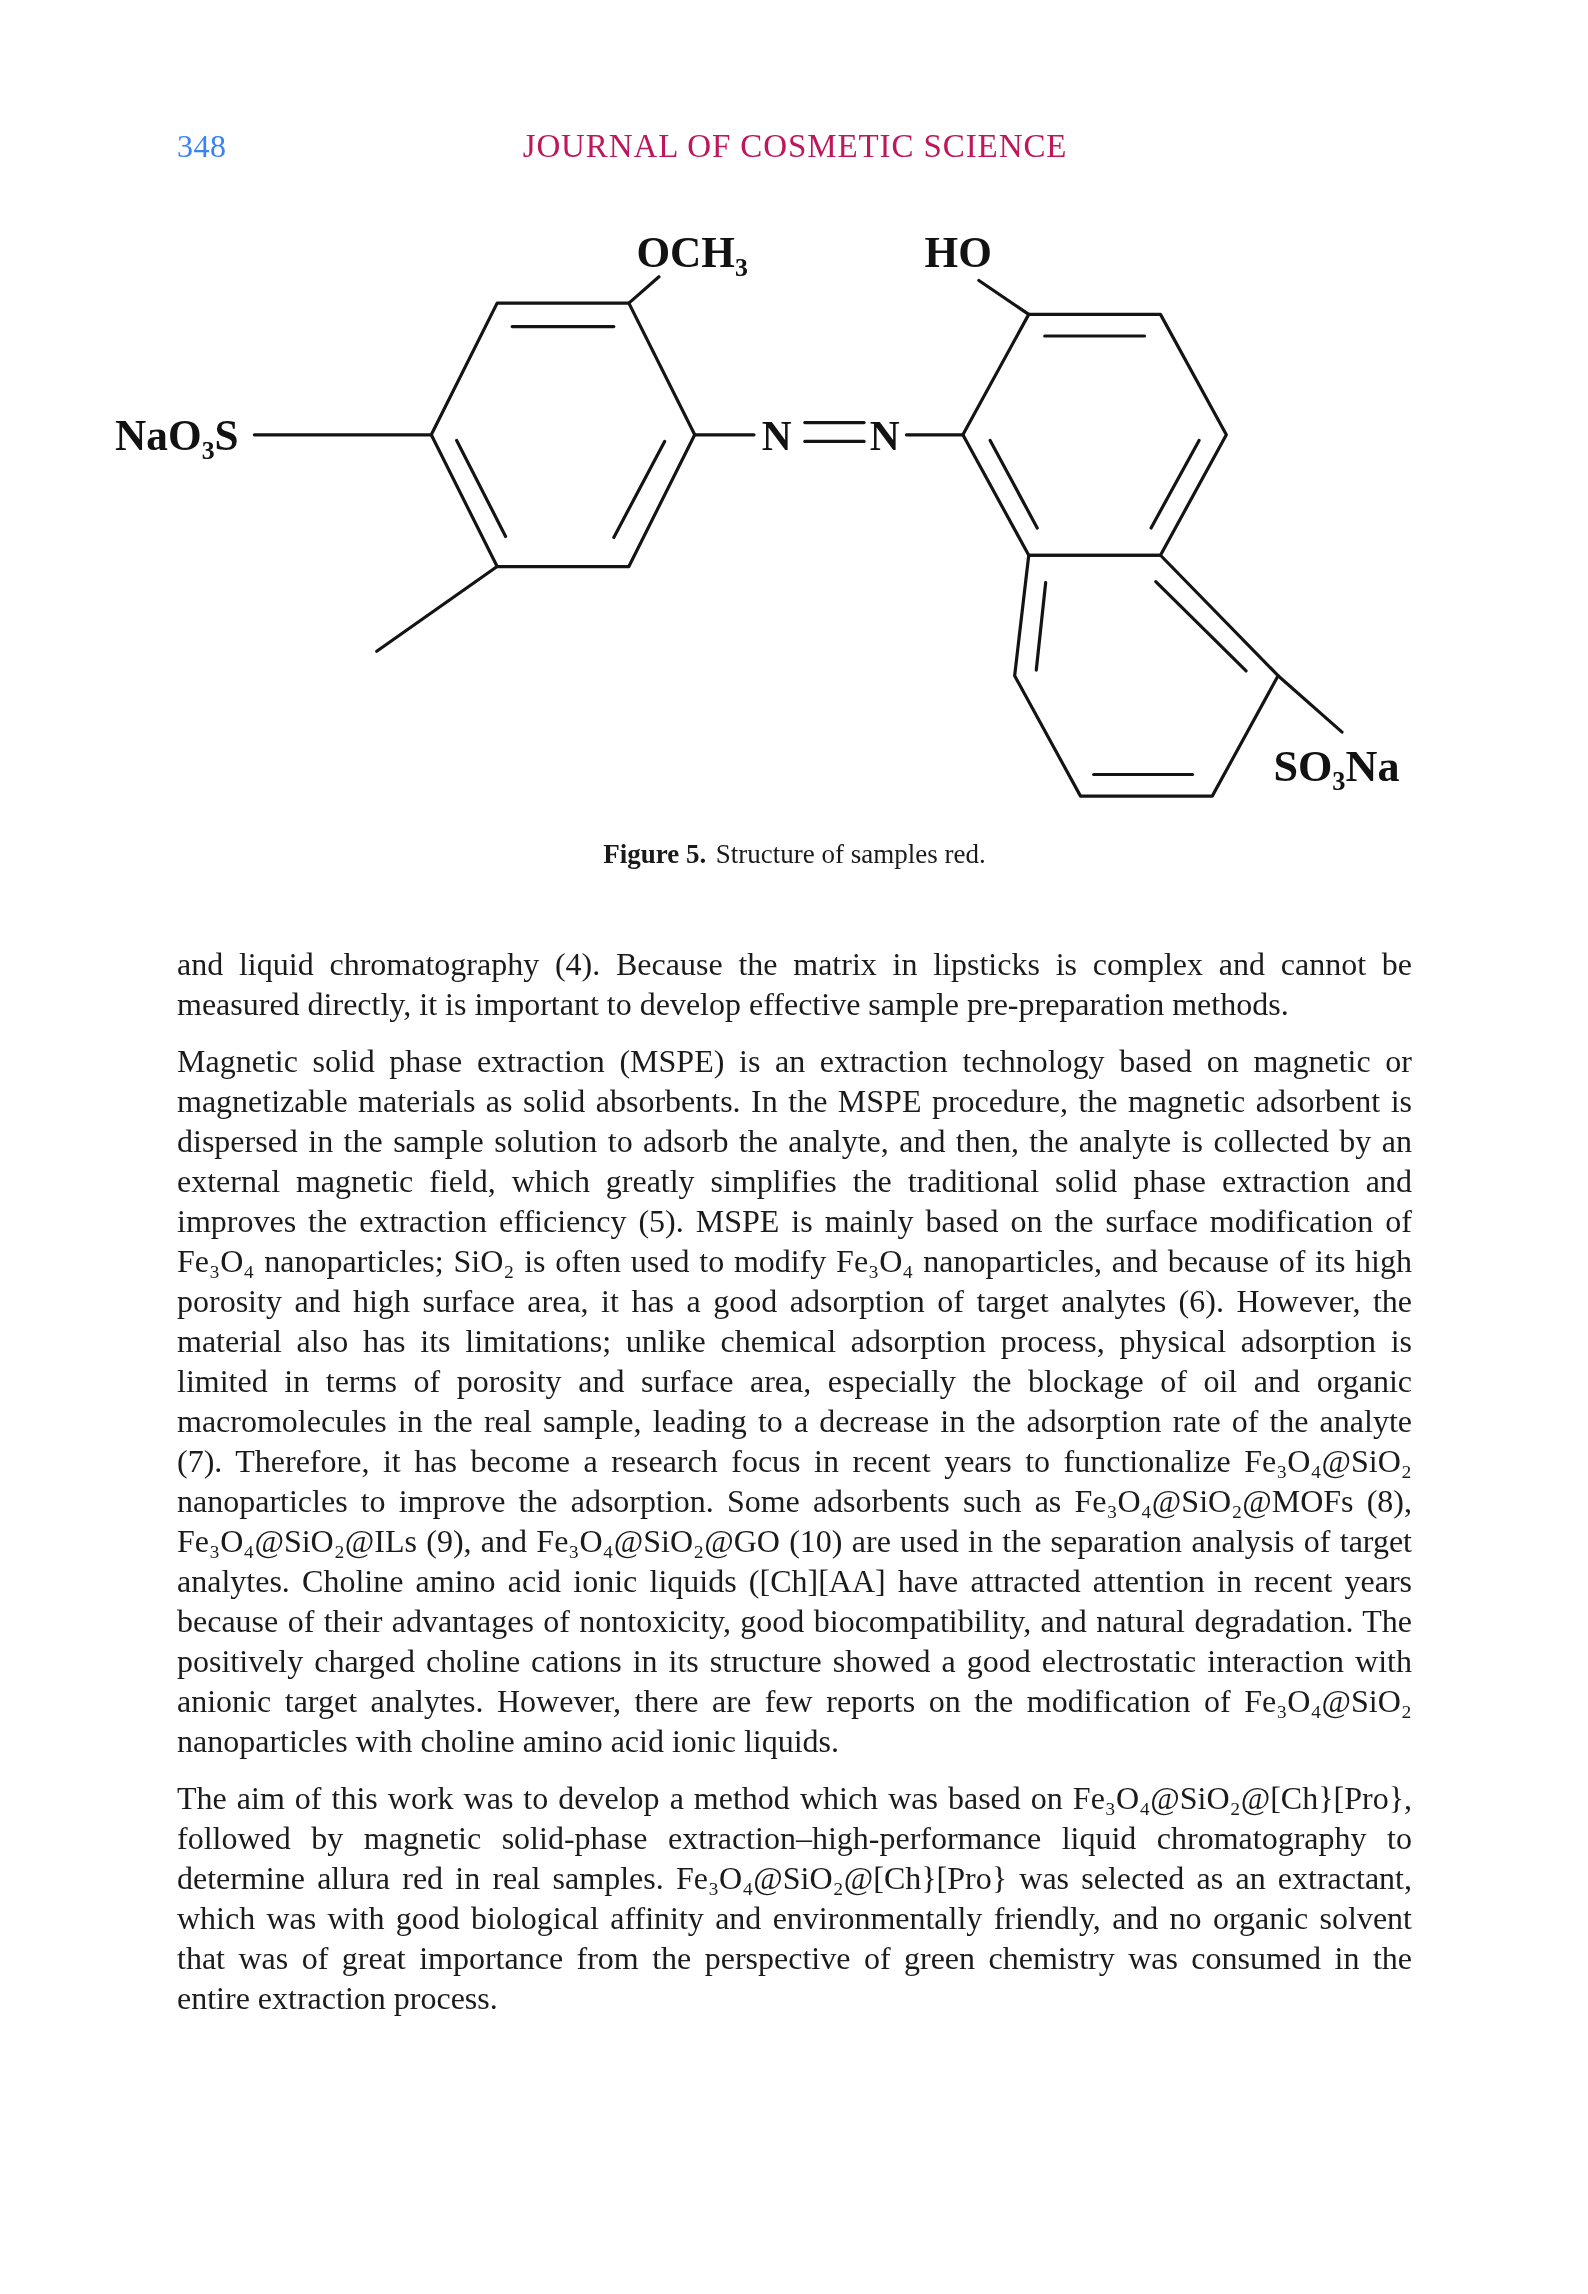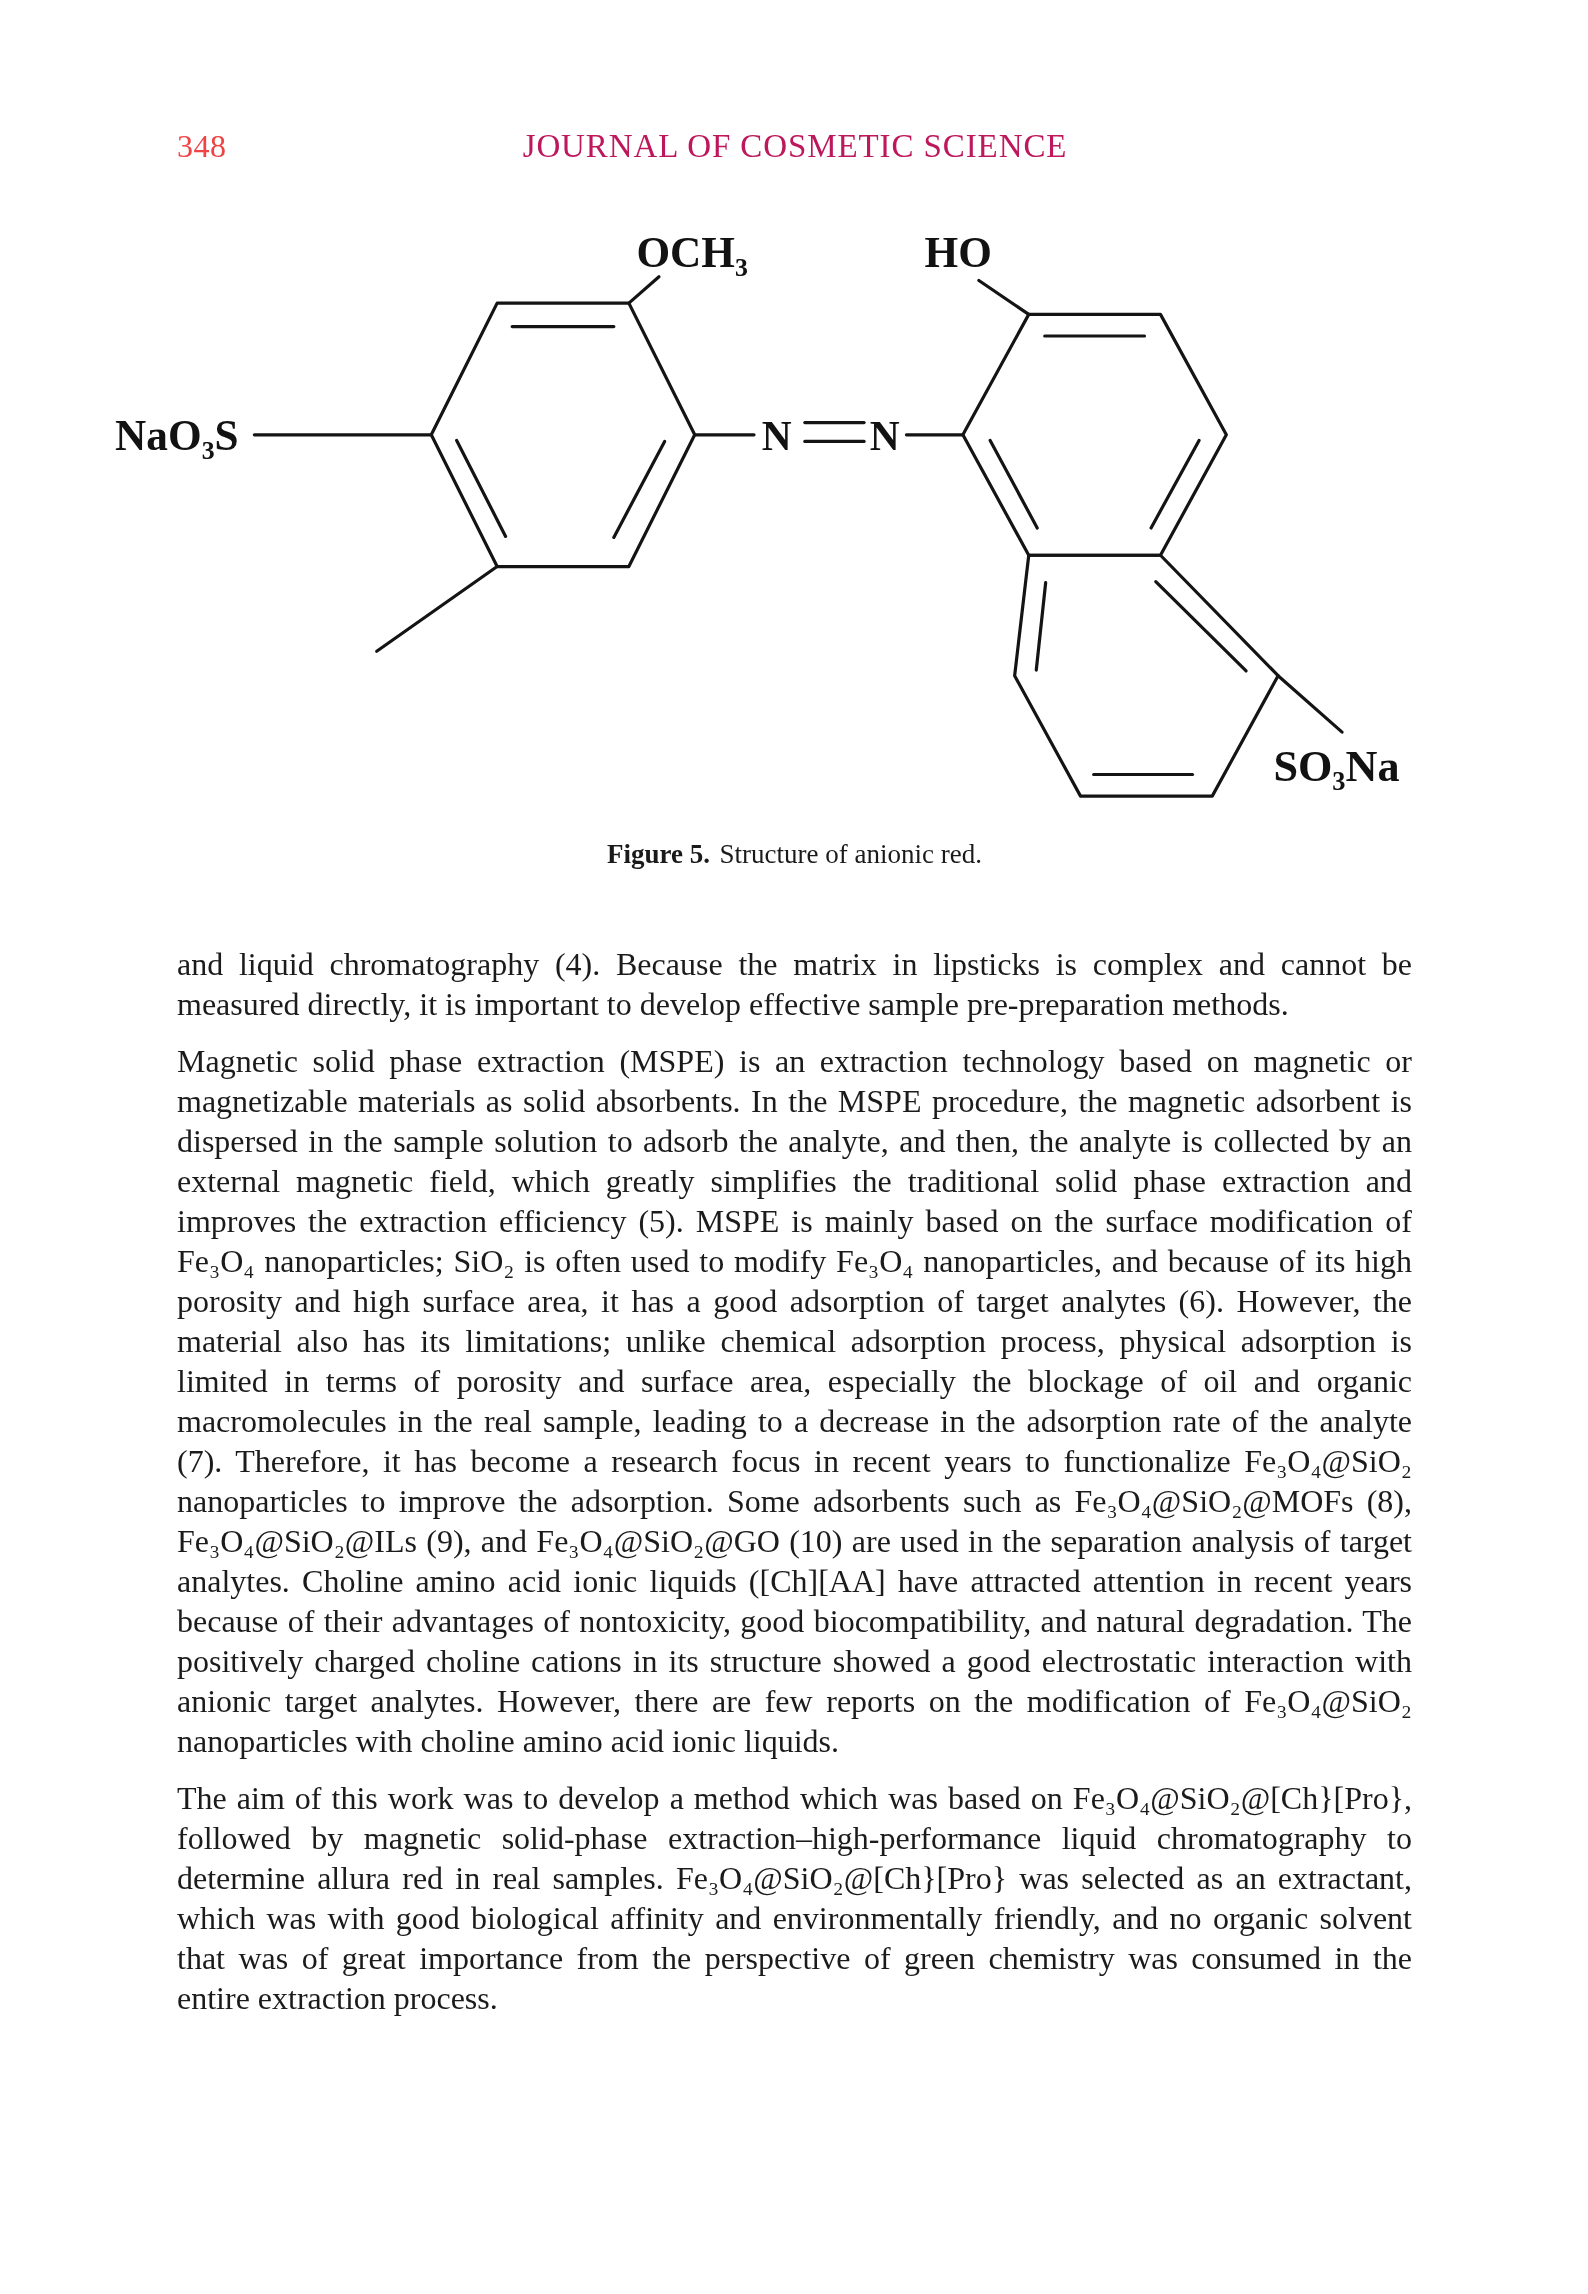--- a/index.html
+++ b/index.html
@@ -10,21 +10,21 @@
     font-family:"Liberation Serif","DejaVu Serif",serif;
     color:#1c1c1c;
     overflow:hidden;
   }
   
   .running-head{
     position:absolute;top:128px;left:177px;right:176px;height:41px;
   }
   .page-number{
     position:absolute;left:0;top:0;
-    font-size:32px;letter-spacing:0.5px;color:#ef4444;
+    font-size:32px;letter-spacing:0.5px;color:#3b82f6;
   }
   .journal-title{
     position:absolute;left:50%;top:0;transform:translateX(-50%);
     font-size:33px;letter-spacing:0.9px;white-space:nowrap;color:#be185d;
   }
   
   .figure-wrap{
     position:absolute;left:111px;top:209px;width:1318px;height:621px;
   }
   .figure-wrap svg{display:block;width:1318px;height:621px;}
@@ -112,21 +112,21 @@
 
       <g>
         <line class="bond" x1="1240" y1="496" x2="1308" y2="556"></line>
         <text class="atom-label" x="1235" y="608" font-size="47">SO₃Na</text>
       </g>
 
     </svg>
   </div>
 
   <div class="figure-caption">
-    <span class="cap-label">Figure 5.</span><span class="cap-sep"></span><span>Structure of anionic red.</span>
+    <span class="cap-label">Figure 5.</span><span class="cap-sep"></span><span>Structure of samples red.</span>
   </div>
 
   <div class="body-text">
     <p>and liquid chromatography (4). Because the matrix in lipsticks is complex and cannot be measured directly, it is important to develop effective sample pre-preparation methods.</p>
     <p>Magnetic solid phase extraction (MSPE) is an extraction technology based on magnetic or magnetizable materials as solid absorbents. In the MSPE procedure, the magnetic adsorbent is dispersed in the sample solution to adsorb the analyte, and then, the analyte is collected by an external magnetic field, which greatly simplifies the traditional solid phase extraction and improves the extraction efficiency (5). MSPE is mainly based on the surface modification of Fe₃O₄ nanoparticles; SiO₂ is often used to modify Fe₃O₄ nanoparticles, and because of its high porosity and high surface area, it has a good adsorption of target analytes (6). However, the material also has its limitations; unlike chemical adsorption process, physical adsorption is limited in terms of porosity and surface area, especially the blockage of oil and organic macromolecules in the real sample, leading to a decrease in the adsorption rate of the analyte (7). Therefore, it has become a research focus in recent years to functionalize Fe₃O₄@SiO₂ nanoparticles to improve the adsorption. Some adsorbents such as Fe₃O₄@SiO₂@MOFs (8), Fe₃O₄@SiO₂@ILs (9), and Fe₃O₄@SiO₂@GO (10) are used in the separation analysis of target analytes. Choline amino acid ionic liquids ([Ch][AA] have attracted attention in recent years because of their advantages of nontoxicity, good biocompatibility, and natural degradation. The positively charged choline cations in its structure showed a good electrostatic interaction with anionic target analytes. However, there are few reports on the modification of Fe₃O₄@SiO₂ nanoparticles with choline amino acid ionic liquids.</p>
     <p>The aim of this work was to develop a method which was based on Fe₃O₄@SiO₂@[Ch}[Pro}, followed by magnetic solid-phase extraction–high-performance liquid chromatography to determine allura red in real samples. Fe₃O₄@SiO₂@[Ch}[Pro} was selected as an extractant, which was with good biological affinity and environmentally friendly, and no organic solvent that was of great importance from the perspective of green chemistry was consumed in the entire extraction process.</p>
   </div>
 
 </div>
 

